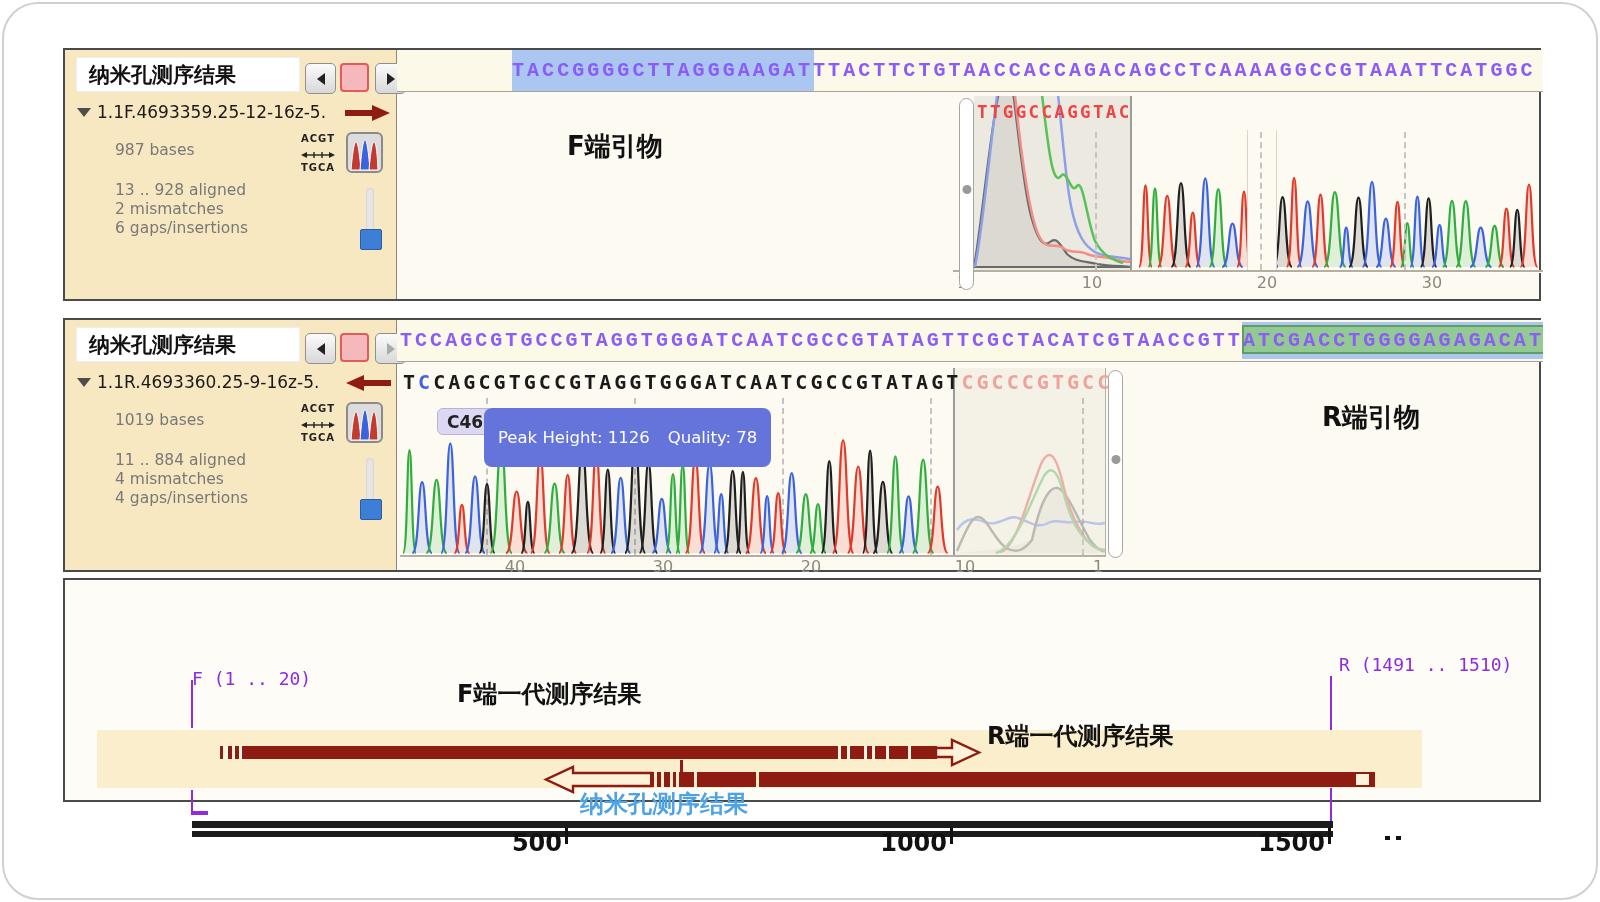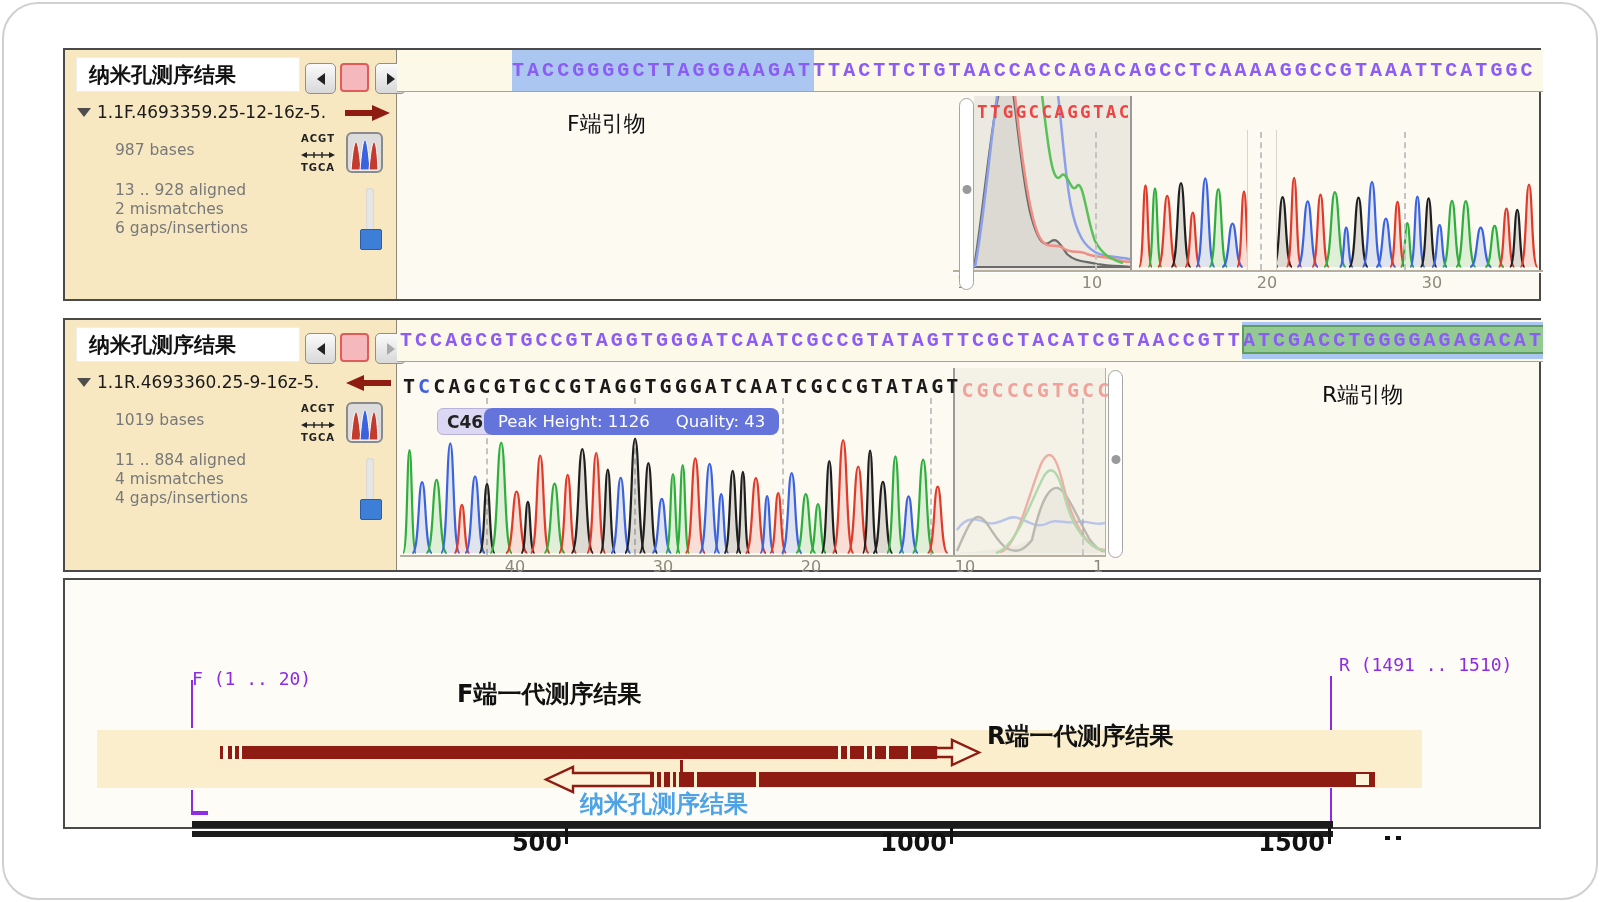--- a/index.html
+++ b/index.html
@@ -25,46 +25,46 @@
   .acgt .r1{font-size:10px;letter-spacing:1px;line-height:10px;}
   .traceicon{position:absolute;left:281px;top:82px;width:37px;height:41px;background:#dcdcdc;border:2px solid #8a8a8a;border-radius:6px;box-sizing:border-box;display:flex;align-items:flex-end;justify-content:center;}
   .vtrack{position:absolute;left:301px;top:138px;width:8px;height:60px;background:#e6e6e6;border-radius:4px;box-shadow:inset 0 0 2px #bbb;}
   .vhandle{position:absolute;left:295px;top:179px;width:20px;height:19px;background:#3d7fd6;border:1px solid #2a5ca8;border-radius:2px;cursor:pointer;}
   
   .seqrow{position:absolute;left:332px;top:0;width:1146px;height:42px;background:#fdf9e9;border-bottom:1px solid #a9a296;box-sizing:border-box;overflow:hidden;}
   .seqtext{position:absolute;top:0;left:0;right:16px;line-height:41px;font-family:Liberation Mono, monospace;
            font-weight:bold;font-size:20px;letter-spacing:3.05px;color:#8b5cf6;white-space:pre;z-index:2;}
   .hl-blue-underlay{position:absolute;top:0;bottom:0;background:#abc7f1;z-index:1;}
   .hl-green-box{position:absolute;background:#93c993;border:2px solid #5f9e5f;box-sizing:border-box;z-index:1;}
-  .primerlabel{position:absolute;font-size:22px;font-weight:normal;color:#111;white-space:nowrap;}
+  .primerlabel{position:absolute;font-size:26px;font-weight:bold;color:#111;white-space:nowrap;margin-top:20px;}
   
   .grayreg{position:absolute;background:#ebe9e0;}
   .grayreg2{position:absolute;background:#f4f1e7;}
   .traces{position:absolute;}
   .vsep{position:absolute;width:2px;background:#9a9a9a;}
   .dashline{position:absolute;width:0;border-left:2px dashed #c3c3c3;}
   .gapband{position:absolute;background:#fcfaf1;border-left:1px solid #d9d5c9;border-right:1px solid #d9d5c9;box-sizing:border-box;}
   .readletters{position:absolute;display:flex;align-items:center;font-family:"DejaVu Sans Mono","Liberation Mono",monospace;
                font-weight:bold;font-size:20px;letter-spacing:3.05px;color:#1a1a1a;white-space:pre;z-index:3;}
-  .palered{color:#f0a29a;margin-top:8px;}
+  .palered{color:#f0a29a;}
   .cursorblue{color:#4161e1;}
   .gapbox{display:inline-block;background:#f6b6b6;border:2px solid #cf3a3a;height:23px;line-height:21px;text-align:center;
           letter-spacing:0;font-size:17px;margin:0 2px;}
   .unaligned-sm{position:absolute;font-family:"DejaVu Sans Mono","Liberation Mono",monospace;font-weight:bold;font-size:17.5px;
                 letter-spacing:2.35px;color:#ef4444;white-space:pre;z-index:3;}
   .hslider{position:absolute;width:15px;background:#fff;border:1.5px solid #a5a5a5;border-radius:8px;box-sizing:border-box;z-index:4;cursor:pointer;}
   .hslider::after{content:"";position:absolute;left:50%;transform:translateX(-50%);width:9px;height:9px;border-radius:50%;background:#9a9a9a;}
   .rulerline{position:absolute;height:2px;background:#b6af9f;border-bottom:1px solid #fff;}
   .rlabel{position:absolute;font-size:16px;color:#8b887c;white-space:nowrap;}
   .rlabel.ctr{transform:translateX(-50%);}
   
   .tip-base{position:absolute;height:27px;padding:0 9px;background:#dcd7f2;border:1px solid #b9b2d8;border-radius:6px;
             font-size:17px;font-weight:bold;color:#222;line-height:26px;box-sizing:border-box;z-index:5;}
-  .tip-blue{position:absolute;height:27px;padding:0 14px;background:#6474da;border-radius:8px;color:#fff;font-size:16.5px;
-            line-height:27px;white-space:pre;z-index:5;display:flex;gap:26px;}
+  .tip-blue{position:absolute;height:27px;padding:16px 14px;background:#6474da;border-radius:8px;color:#fff;font-size:16.5px;
+            line-height:27px;white-space:pre;z-index:5;display:flex;gap:18px;}
   
   .purple{color:#8f2be0;}
   .maplabel{position:absolute;font-size:18px;font-family:"DejaVu Sans Mono","Liberation Mono",monospace;white-space:nowrap;}
   .pline{position:absolute;width:2px;background:#8f2be0;}
   .pdash{position:absolute;height:4px;background:#8f2be0;}
   .band{position:absolute;background:#faeecd;}
   .readbar{position:absolute;background:#8e1c12;}
   .wtick{position:absolute;top:0;bottom:0;width:3px;background:#fdf6e0;}
   .ctick{position:absolute;top:0;bottom:0;width:3px;background:#faeecd;}
   .blkline{position:absolute;background:#1c1c1c;}
@@ -301,32 +301,32 @@
       </g>
     </svg>
     <div class="vsep" style="left:888px;top:48px;height:189px;"></div>
     <div class="vsep" style="left:1040px;top:48px;height:189px;background:#b3b3ab;width:1px;"></div>
     <div class="readletters" style="left:338px;top:50px;">
       <span>T</span><span class="cursorblue">C</span><span>CAGCGTGCCGTAGGTGGGATCAATCGCCGTATAGT</span><span class="palered">CGCCCGTGCC</span>
     </div>
     <div class="tip-base" style="left:372px;top:88px;">C46</div>
     <div class="tip-blue" style="left:419px;top:88px;">
       <span>Peak Height: 1126</span>
-      <span>Quality: 43</span>
+      <span>Quality: 78</span>
     </div>
     <div class="hslider" style="left: 1043px; top: 50px; height: 188px; --d: 1;"></div>
     <div class="rulerline" style="left:335px;top:235px;width:705px;"></div>
     <div class="rlabel ctr" style="left:450px;top:237px;">40</div>
     <div class="rlabel ctr" style="left:598px;top:237px;">30</div>
     <div class="rlabel ctr" style="left:746px;top:237px;">20</div>
     <div class="rlabel ctr" style="left:900px;top:237px;">10</div>
     <div class="rlabel ctr" style="left:1033px;top:237px;">1</div>
   </section>
 
-  <section class="panel" style="top:578px;height:251px;background:#fdfcf6;text-align:center;">
+  <section class="panel" style="top:578px;height:224px;background:#fdfcf6;text-align:center;">
     <div class="maplabel purple" style="left:127px;top:88px;">F (1 .. 20)</div>
     <div class="maplabel purple" style="left:1274px;top:74px;">R (1491 .. 1510)</div>
     <div class="pline" style="left:126px;top:100px;height:48px;"></div>
     <div class="pline" style="left:126px;top:210px;height:24px;"></div>
     <div class="pdash" style="left:126px;top:231px;width:17px;"></div>
     <div class="pline" style="left:1265px;top:96px;height:148px;"></div>
     <div class="pdash" style="left:1250px;top:241px;width:13px;"></div>
 
     <div class="band" style="left:32px;top:150px;width:1325px;height:58px;"></div>
 

